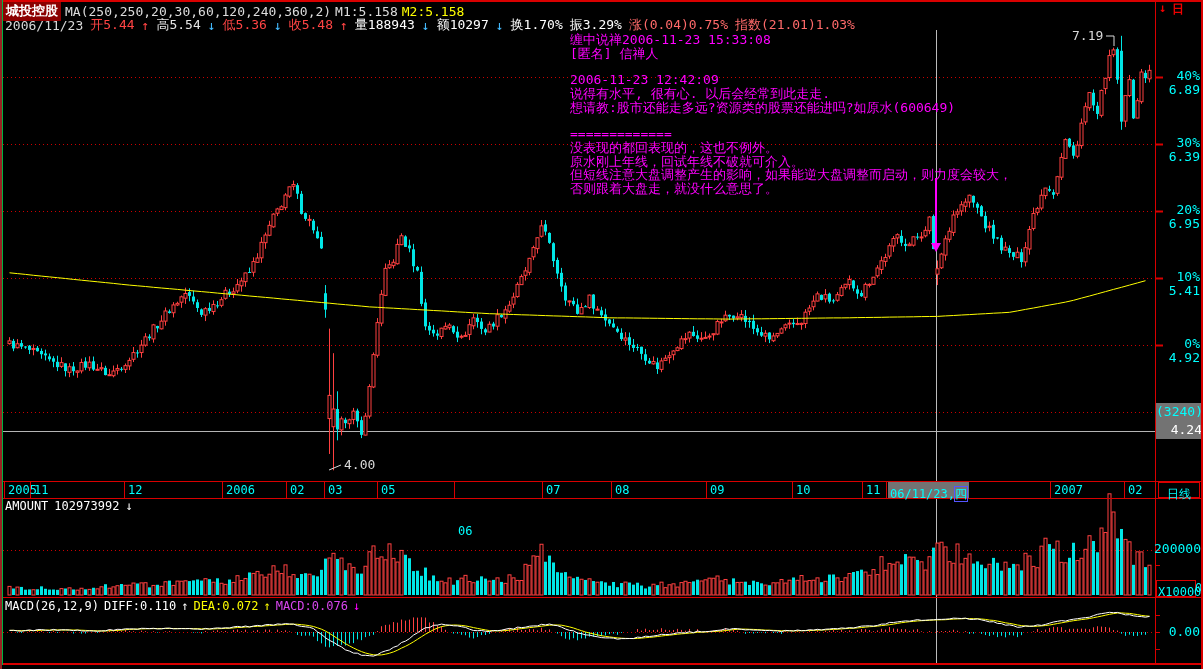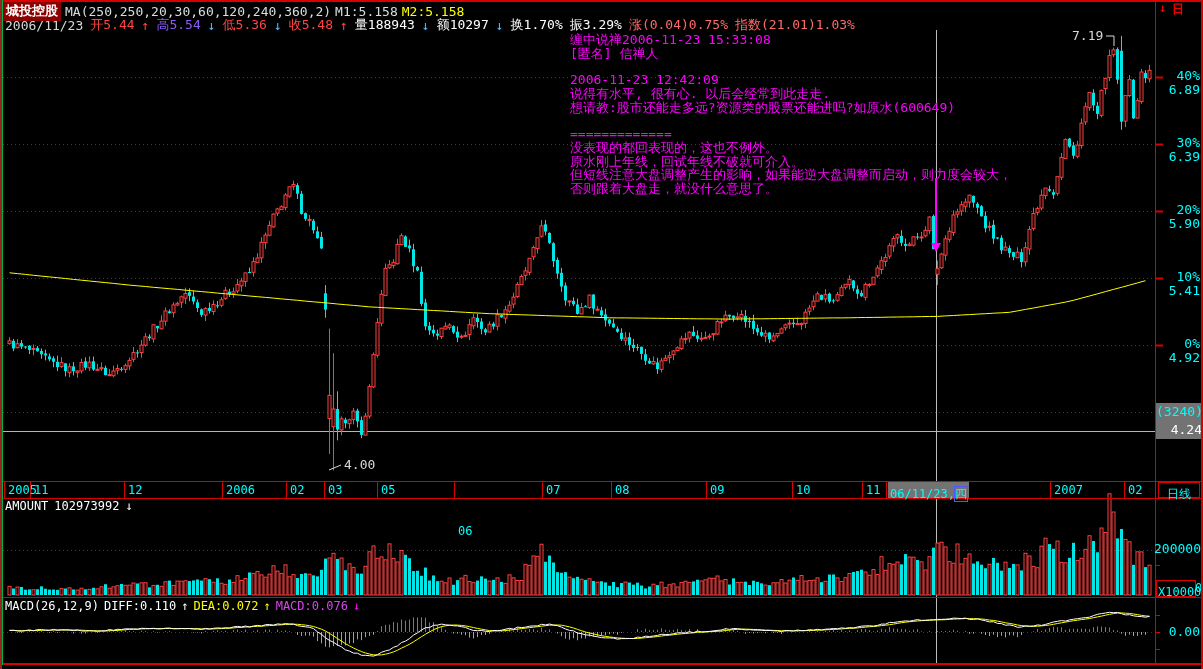--- a/index.html
+++ b/index.html
@@ -1171,21 +1171,21 @@
     <span class="namebox">城投控股</span>
     <span class="hdr1">MA(250,250,20,30,60,120,240,360,2)</span>
     <span class="hdr1">M1:5.158</span>
     <span class="hdr1" style="color:#ffff00;">M2:5.158</span>
   </div>
 
   <div class="row hdr2" style="left:5px;top:16px;" id="hdr2">
       <span style="color: rgb(216, 216, 216);">2006/11/23</span>
       <span style="color: rgb(255, 68, 68);">开5.44</span>
       <span style="color: rgb(255, 68, 68);">↑</span>
-      <span style="color: #8b5cf6;">高5.54</span>
+      <span style="color: #e5e5e5;">高5.54</span>
       <span style="color: rgb(68, 187, 255);">↓</span>
       <span style="color: rgb(255, 68, 68);">低5.36</span>
       <span style="color: rgb(68, 187, 255);">↓</span>
       <span style="color: rgb(255, 68, 68);">收5.48</span>
       <span style="color: rgb(255, 68, 68);">↑</span>
       <span style="color: rgb(255, 255, 255);">量188943</span>
       <span style="color: rgb(68, 187, 255);">↓</span>
       <span style="color: rgb(255, 255, 255);">额10297</span>
       <span style="color: rgb(68, 187, 255);">↓</span>
       <span style="color: rgb(255, 255, 255);">换1.70%</span>
@@ -1254,21 +1254,21 @@
   <div class="border" style="left:0;top:663px;width:1203px;height:2px;"></div>
   <div class="border" style="left:0;top:0;width:2px;height:669px;background:#992222;"></div>
   <div style="position:absolute;left:2px;top:0;width:1px;height:665px;background:#00b344;"></div>
   <div class="border" style="left:1201px;top:0;width:2px;height:669px;"></div>
 
 <div class="t" style="left: 1154px; top: 69px; color: rgb(0, 255, 255); font-size: 13px; width: 46px; text-align: right;">40%</div>
     <div class="t" style="left: 1154px; top: 83px; color: rgb(0, 255, 255); font-size: 13px; width: 46px; text-align: right;">6.89</div>
     <div class="t" style="left: 1154px; top: 136px; color: rgb(0, 255, 255); font-size: 13px; width: 46px; text-align: right;">30%</div>
     <div class="t" style="left: 1154px; top: 150px; color: rgb(0, 255, 255); font-size: 13px; width: 46px; text-align: right;">6.39</div>
     <div class="t" style="left: 1154px; top: 203px; color: rgb(0, 255, 255); font-size: 13px; width: 46px; text-align: right;">20%</div>
-    <div class="t" style="left: 1154px; top: 217px; color: rgb(0, 255, 255); font-size: 13px; width: 46px; text-align: right;">5.90</div>
+    <div class="t" style="left: 1154px; top: 217px; color: rgb(0, 255, 255); font-size: 13px; width: 46px; text-align: right;">6.95</div>
     <div class="t" style="left: 1154px; top: 270px; color: rgb(0, 255, 255); font-size: 13px; width: 46px; text-align: right;">10%</div>
     <div class="t" style="left: 1154px; top: 284px; color: rgb(0, 255, 255); font-size: 13px; width: 46px; text-align: right;">5.41</div>
     <div class="t" style="left: 1154px; top: 337px; color: rgb(0, 255, 255); font-size: 13px; width: 46px; text-align: right;">0%</div>
     <div class="t" style="left: 1154px; top: 351px; color: rgb(0, 255, 255); font-size: 13px; width: 46px; text-align: right;">4.92</div>
     <div class="t" style="left: 8px; top: 484px; color: rgb(0, 255, 255); font-size: 12px;">2005</div>
     <div class="t" style="left: 34px; top: 484px; color: rgb(0, 255, 255); font-size: 12px;">11</div>
     <div class="t" style="left: 128px; top: 484px; color: rgb(0, 255, 255); font-size: 12px;">12</div>
     <div class="t" style="left: 226px; top: 484px; color: rgb(0, 255, 255); font-size: 12px;">2006</div>
     <div class="t" style="left: 290px; top: 484px; color: rgb(0, 255, 255); font-size: 12px;">02</div>
     <div class="t" style="left: 328px; top: 484px; color: rgb(0, 255, 255); font-size: 12px;">03</div>

